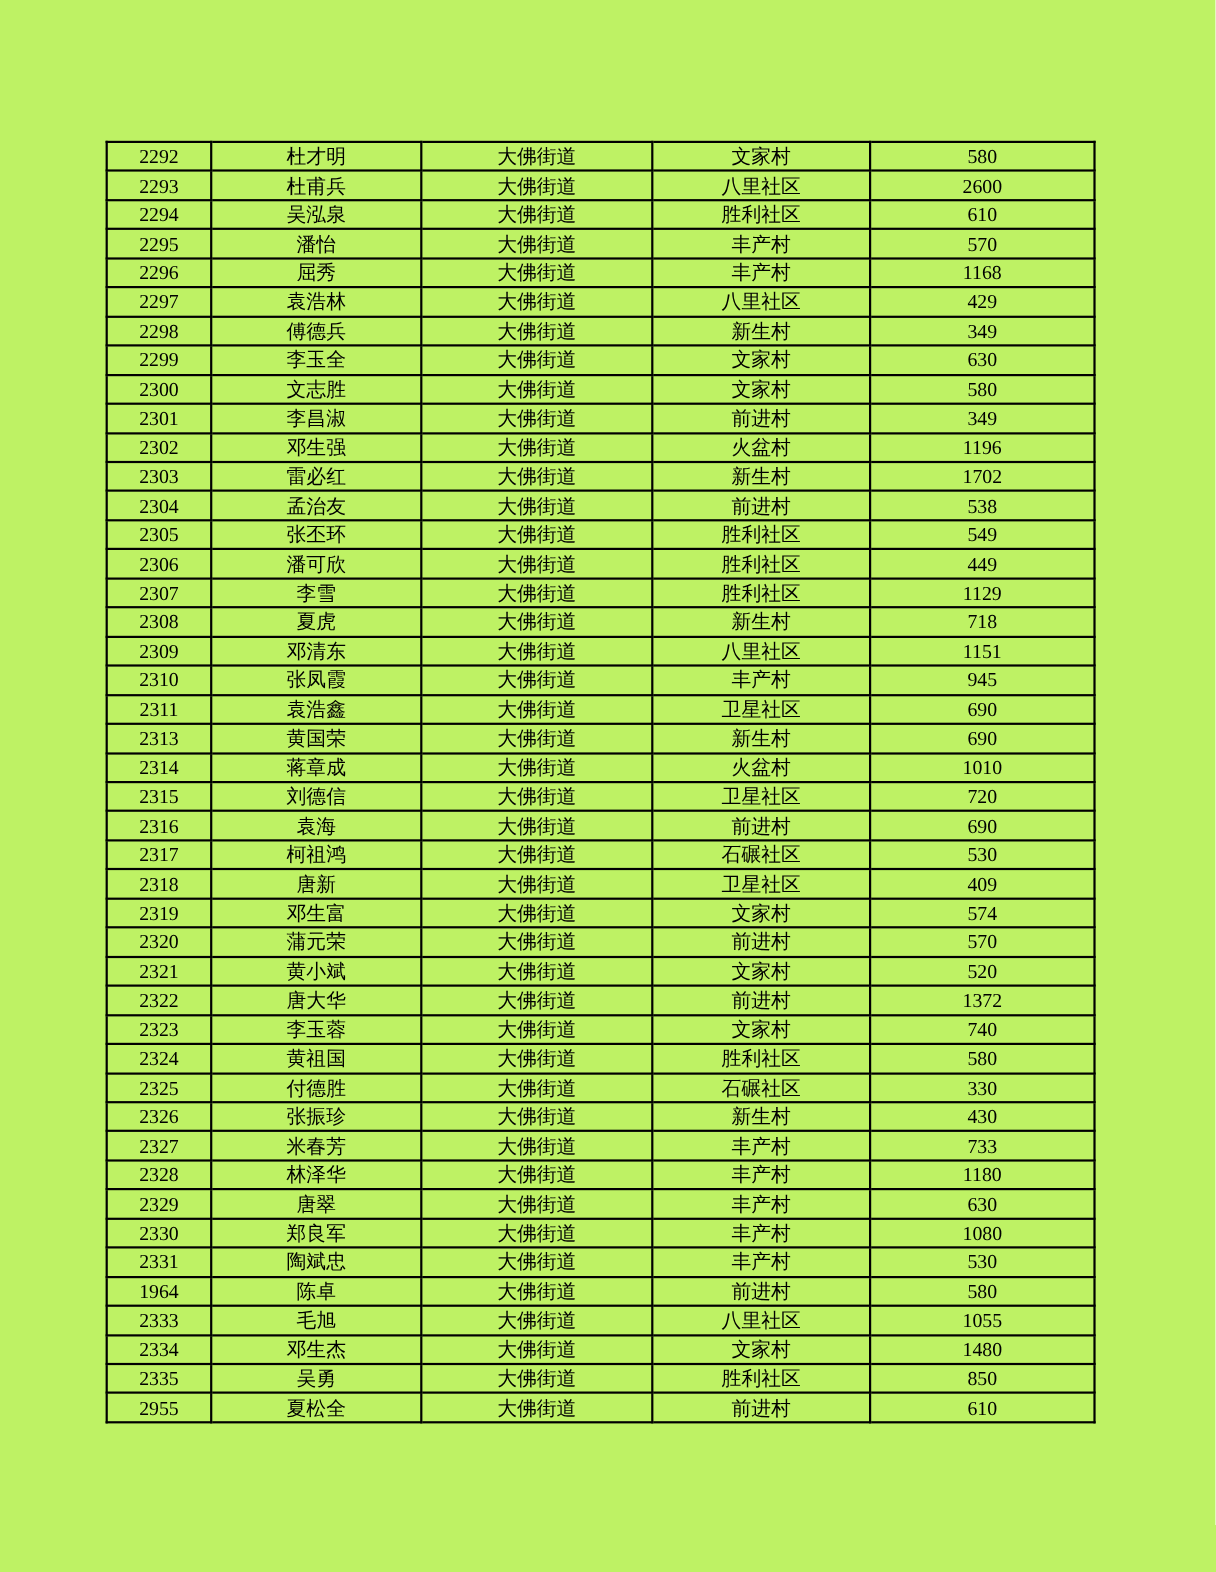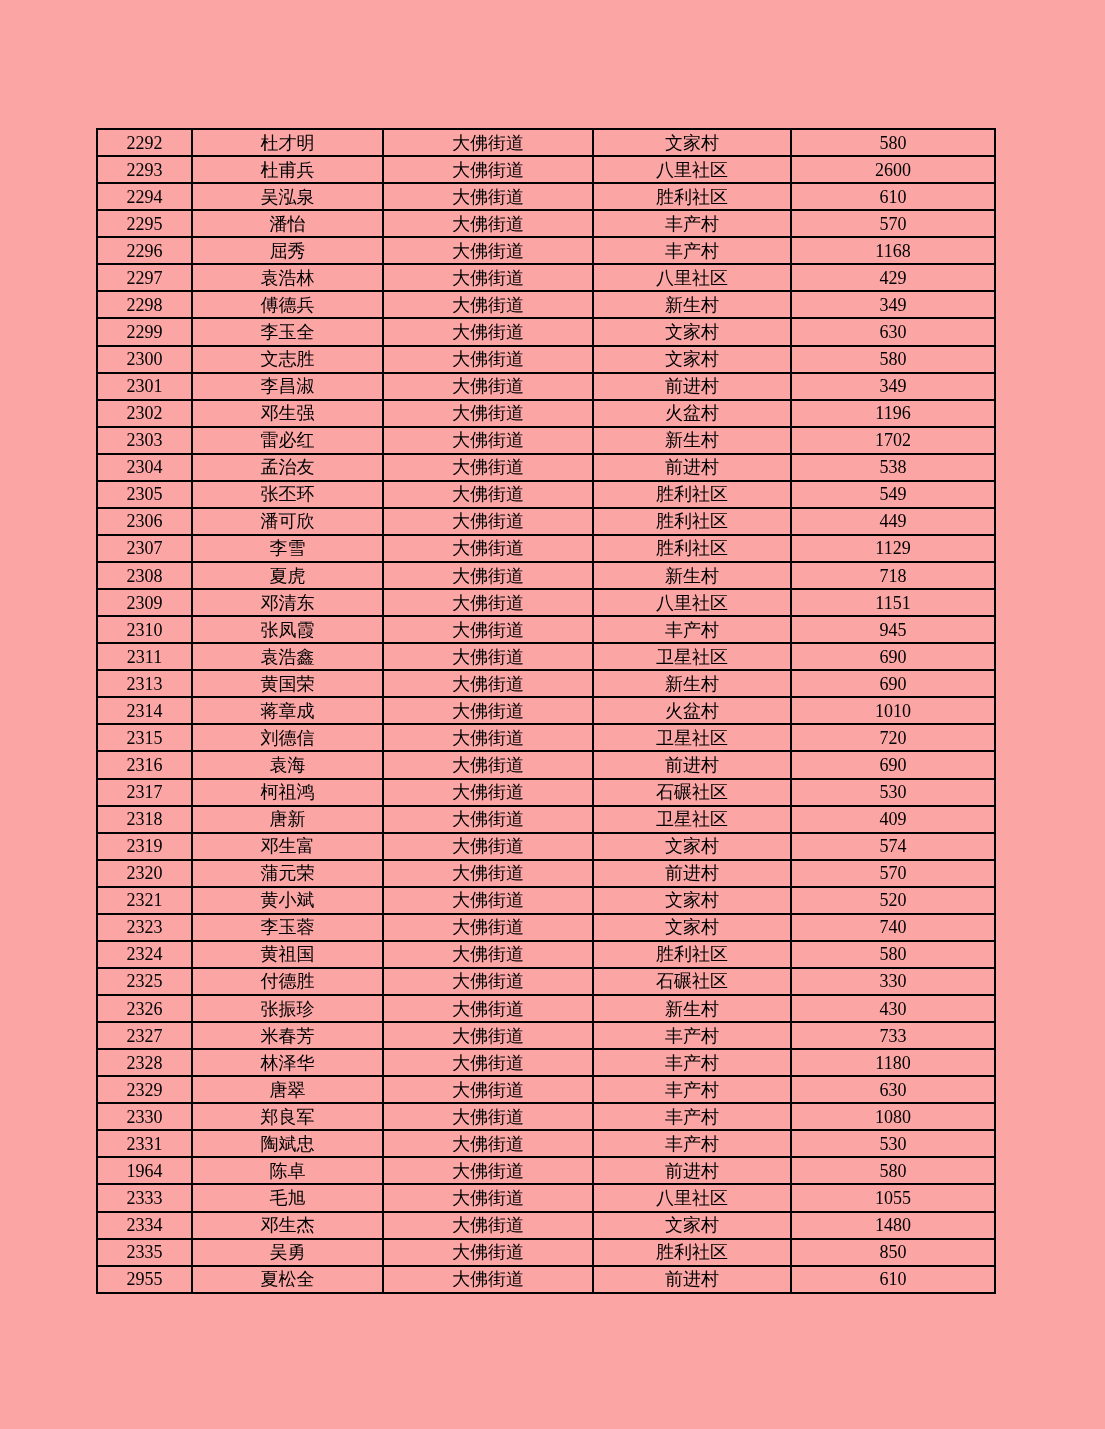--- a/index.html
+++ b/index.html
@@ -4,21 +4,21 @@
 <style>
   html, body {
     margin: 0;
     padding: 0;
     background: #ffffff;
   }
   .page {
     position: relative;
     width: 1105px;
     height: 1429px;
-    background: #fca5a5;
+    background: #bef264;
     font-family: "Liberation Serif", "DejaVu Serif", serif;
     color: #000000;
   }
   table.records {
     position: absolute;
     left: 96px;
     top: 128px;
     width: 898px;
     height: 1166px;
     border-collapse: collapse;
@@ -251,20 +251,27 @@
     <td class="num">570</td>
   </tr>
         <tr>
     <td class="num">2321</td>
     <td>黄小斌</td>
     <td>大佛街道</td>
     <td>文家村</td>
     <td class="num">520</td>
   </tr>
         <tr>
+    <td class="num">2322</td>
+    <td>唐大华</td>
+    <td>大佛街道</td>
+    <td>前进村</td>
+    <td class="num">1372</td>
+  </tr>
+        <tr>
     <td class="num">2323</td>
     <td>李玉蓉</td>
     <td>大佛街道</td>
     <td>文家村</td>
     <td class="num">740</td>
   </tr>
         <tr>
     <td class="num">2324</td>
     <td>黄祖国</td>
     <td>大佛街道</td>

